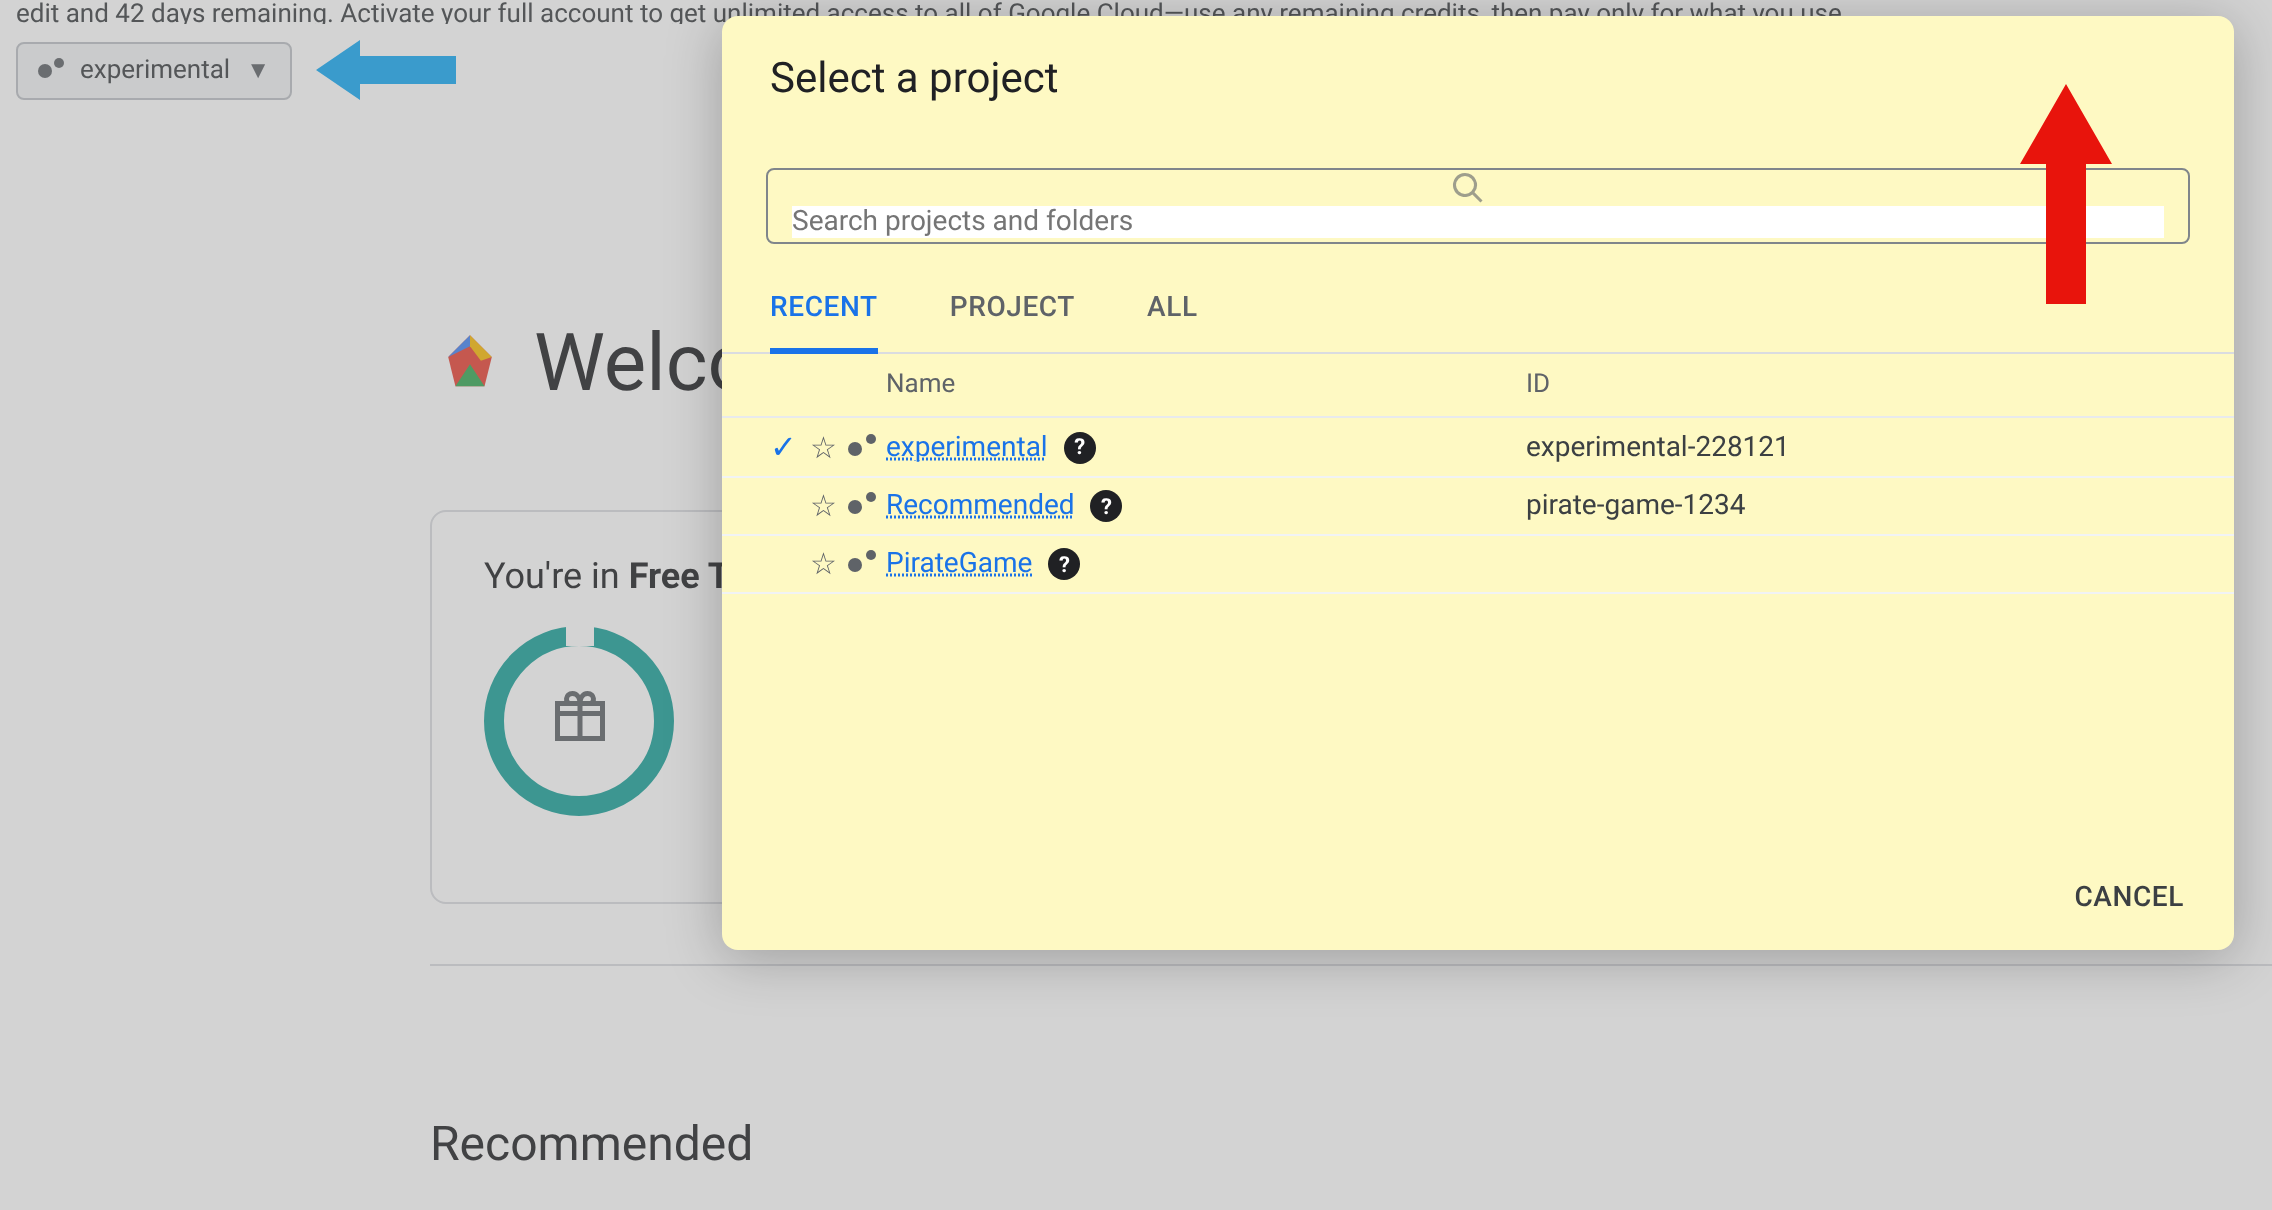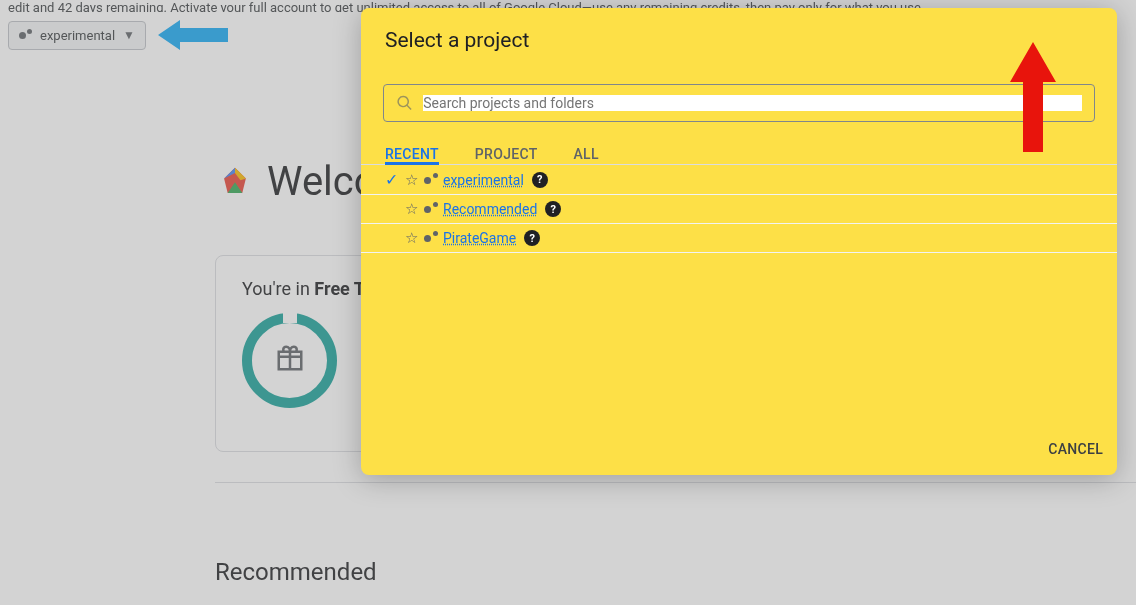--- a/index.html
+++ b/index.html
@@ -147,21 +147,21 @@
       font-size: 24px;
       font-weight: 400;
     }
     
     .modal {
       position: absolute;
       top: 8px;
       left: 361px;
       width: 756px;
       height: 467px;
-      background: #fde047;
+      background: #fef9c3;
       border-radius: 8px;
       z-index: 5;
       box-shadow: 0 4px 28px rgba(0,0,0,0.25);
       display: flex;
       flex-direction: column;
       overflow: hidden;
     }
     .modal-header {
       display: flex;
       align-items: center;
@@ -193,40 +193,42 @@
       cursor: pointer;
     }
     .modal-search {
       margin: 28px 22px 0 22px;
       border: 1px solid #80868b;
       border-radius: 4px;
       display: flex;
       align-items: center;
       padding: 0 12px;
       height: 38px;
+      flex-direction: column;
     }
     .modal-search svg{ width:18px;height:18px; opacity:0.6; margin-right:10px;}
     .modal-search input {
       border: none;
       outline: none;
       font-size: 14px;
       width: 100%;
       color: #3c4043;
     }
     .tabs {
       display: flex;
       gap: 36px;
       padding: 24px 24px 0 24px;
       border-bottom: 1px solid #dadce0;
     }
     .tab {
       font-size: 14px;
       font-weight: 500;
       letter-spacing: 0.3px;
       color: #5f6368;
+      padding-bottom: 12px;
       cursor: pointer;
     }
     .tab.active {
       color: #1a73e8;
       border-bottom: 3px solid #1a73e8;
       margin-bottom: -1px;
     }
     .table-head {
       display: flex;
       padding: 8px 24px;
@@ -283,21 +285,21 @@
     }
     .help-circ{
       width:16px;height:16px;border-radius:50%;background:#202124;color:#fff;font-size:11px;font-weight:700;display:flex;align-items:center;justify-content:center;
       cursor:pointer;
     }
     .row .cell-id{ width:330px; flex:0 0 330px; color:#3c4043;}
     .modal-footer{
       margin-top:auto;
       display:flex;
       justify-content:flex-end;
-      padding:16px 14px 18px 26px;
+      padding:16px 25px 18px 26px;
     }
     .cancel-btn{
       font-size:14px;font-weight:500;letter-spacing:0.3px;color:#3c4043;cursor:pointer;
     }
     .red-arrow{
       position:absolute;
       top:42px;
       left: 1010px;
       z-index:10;
     }
@@ -378,43 +380,50 @@
       </svg>
     <input type="text" placeholder="Search projects and folders" style="">
   </div>
 
   <div class="tabs">
     <div class="tab active">RECENT</div>
     <div class="tab">PROJECT</div>
     <div class="tab">ALL</div>
   </div>
 
+  <div class="table-head">
+    <div class="col-icons"></div>
+    <div class="col-name">Name</div>
+    <div class="col-id">ID</div>
+  </div>
 
   <div class="rows" id="rows-container">
       <div class="row">
         <div class="cell-icons">
           <span class="check">✓</span>
           <span class="star">☆</span>
           <span class="proj-type"></span>
         </div>
         <div class="cell-name">
           <a>experimental </a>
           <span class="help-circ">?</span>
         </div>
+        <div class="cell-id">experimental-228121</div>
       </div>
       <div class="row">
         <div class="cell-icons">
           <span class="spacer"></span>
           <span class="star">☆</span>
           <span class="proj-type"></span>
         </div>
         <div class="cell-name">
           <a>Recommended </a>
           <span class="help-circ">?</span>
         </div>
+        <div class="cell-id">pirate-game-1234</div>
       </div>
       <div class="row">
         <div class="cell-icons">
           <span class="spacer"></span>
           <span class="star">☆</span>
           <span class="proj-type"></span>
         </div>
         <div class="cell-name">
           <a>PirateGame </a>
           <span class="help-circ">?</span>

